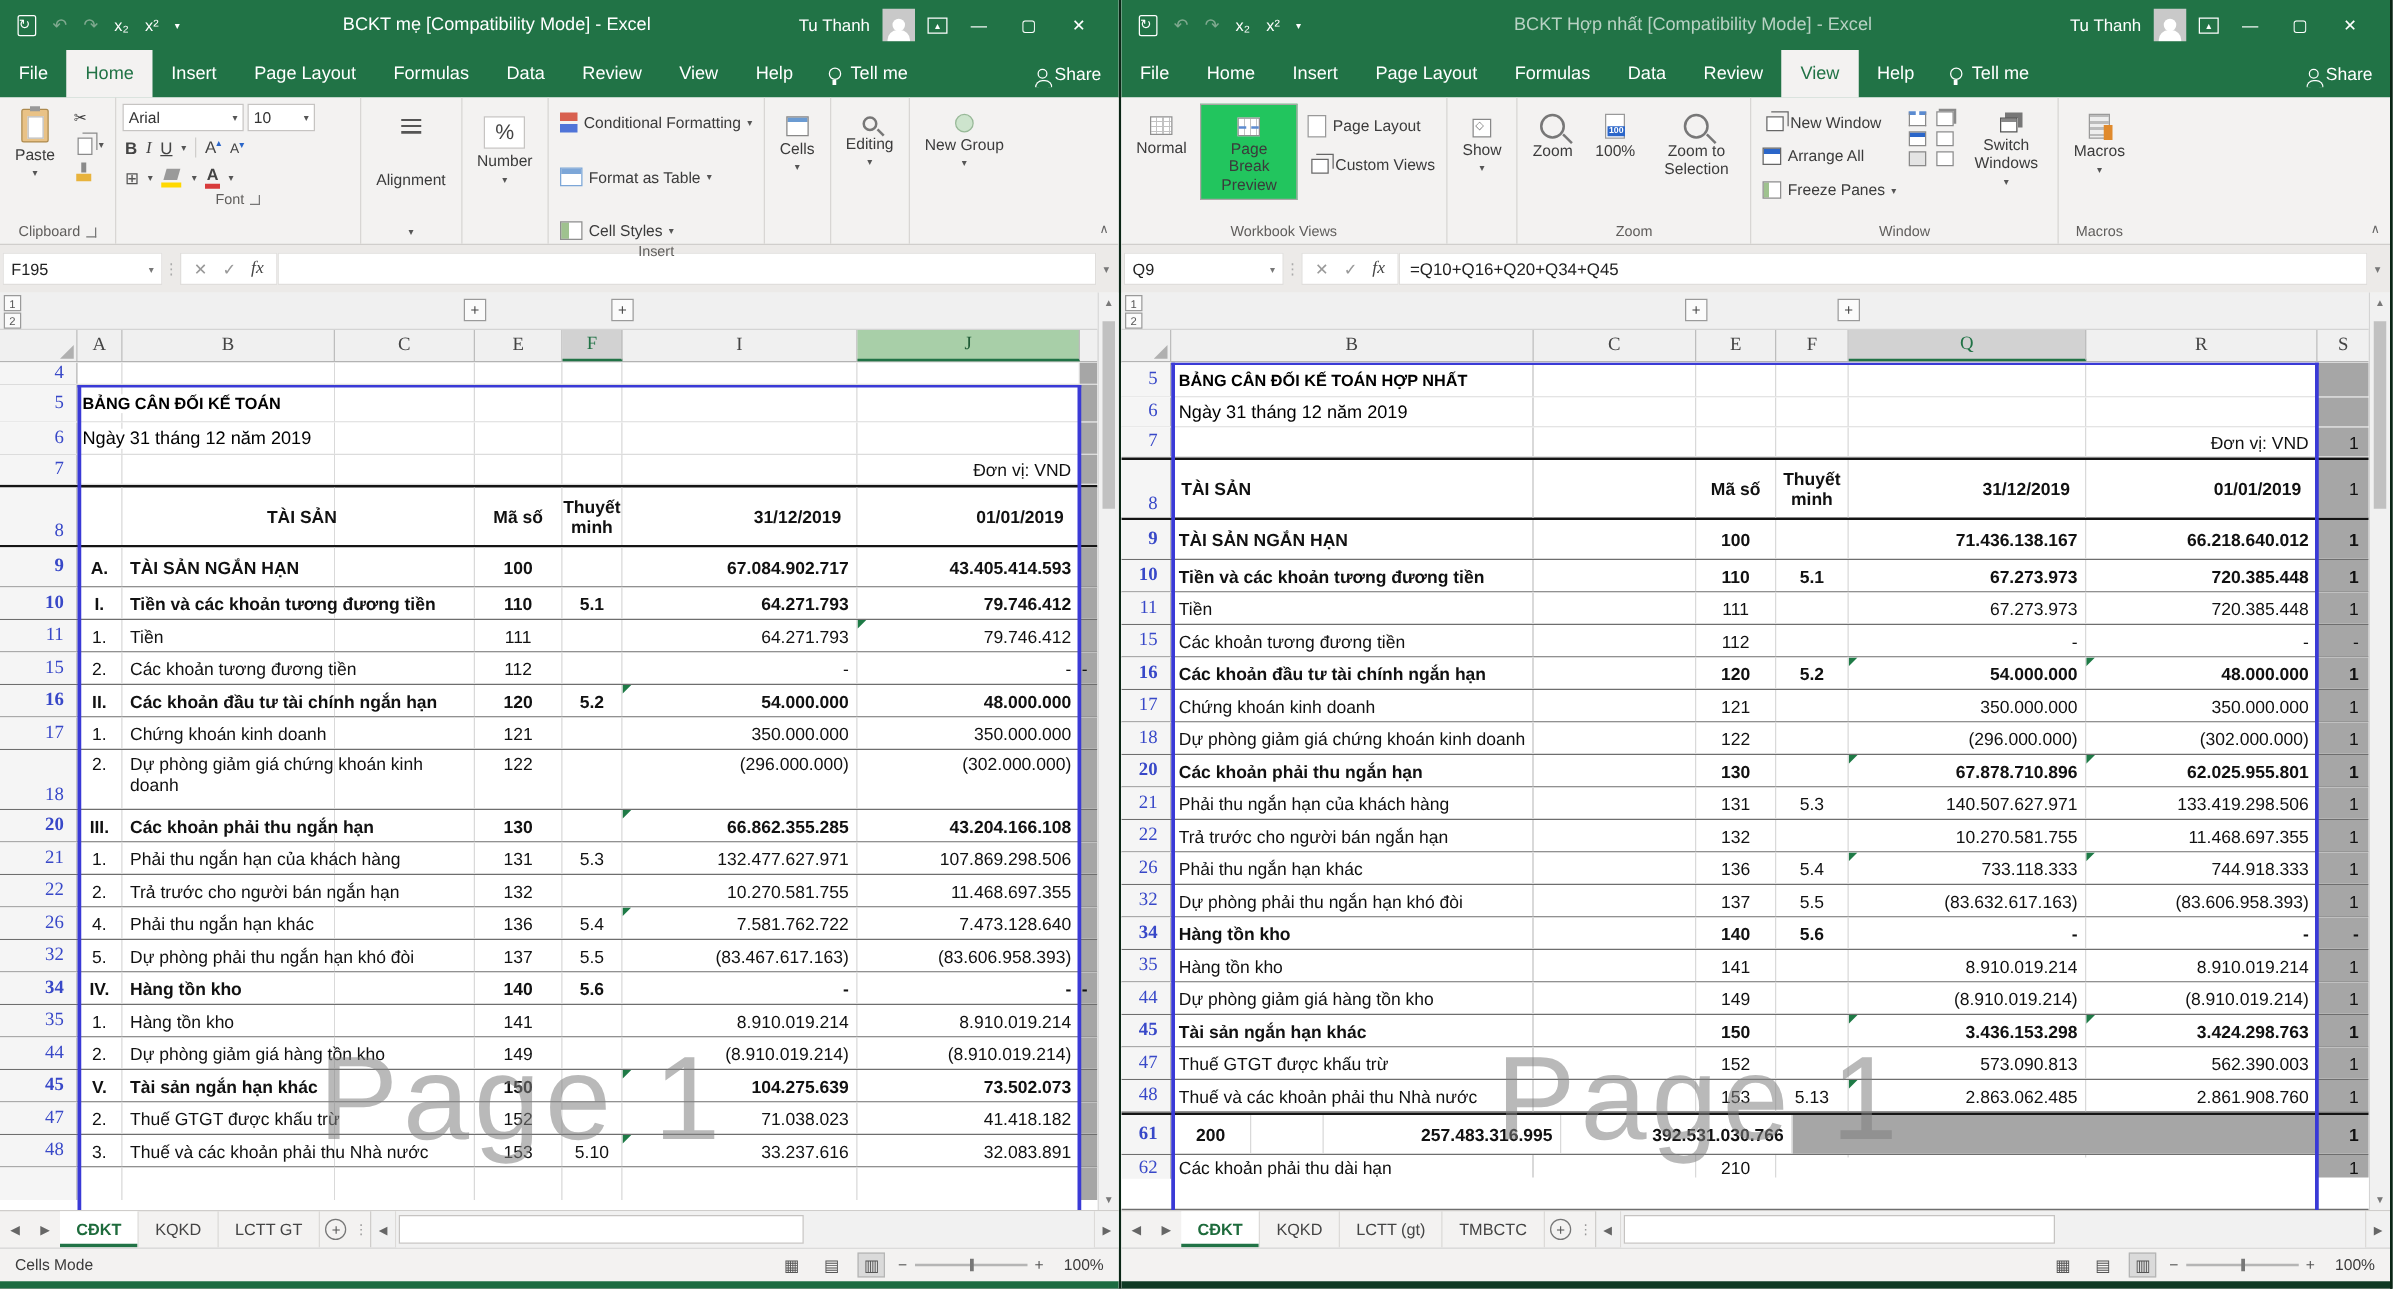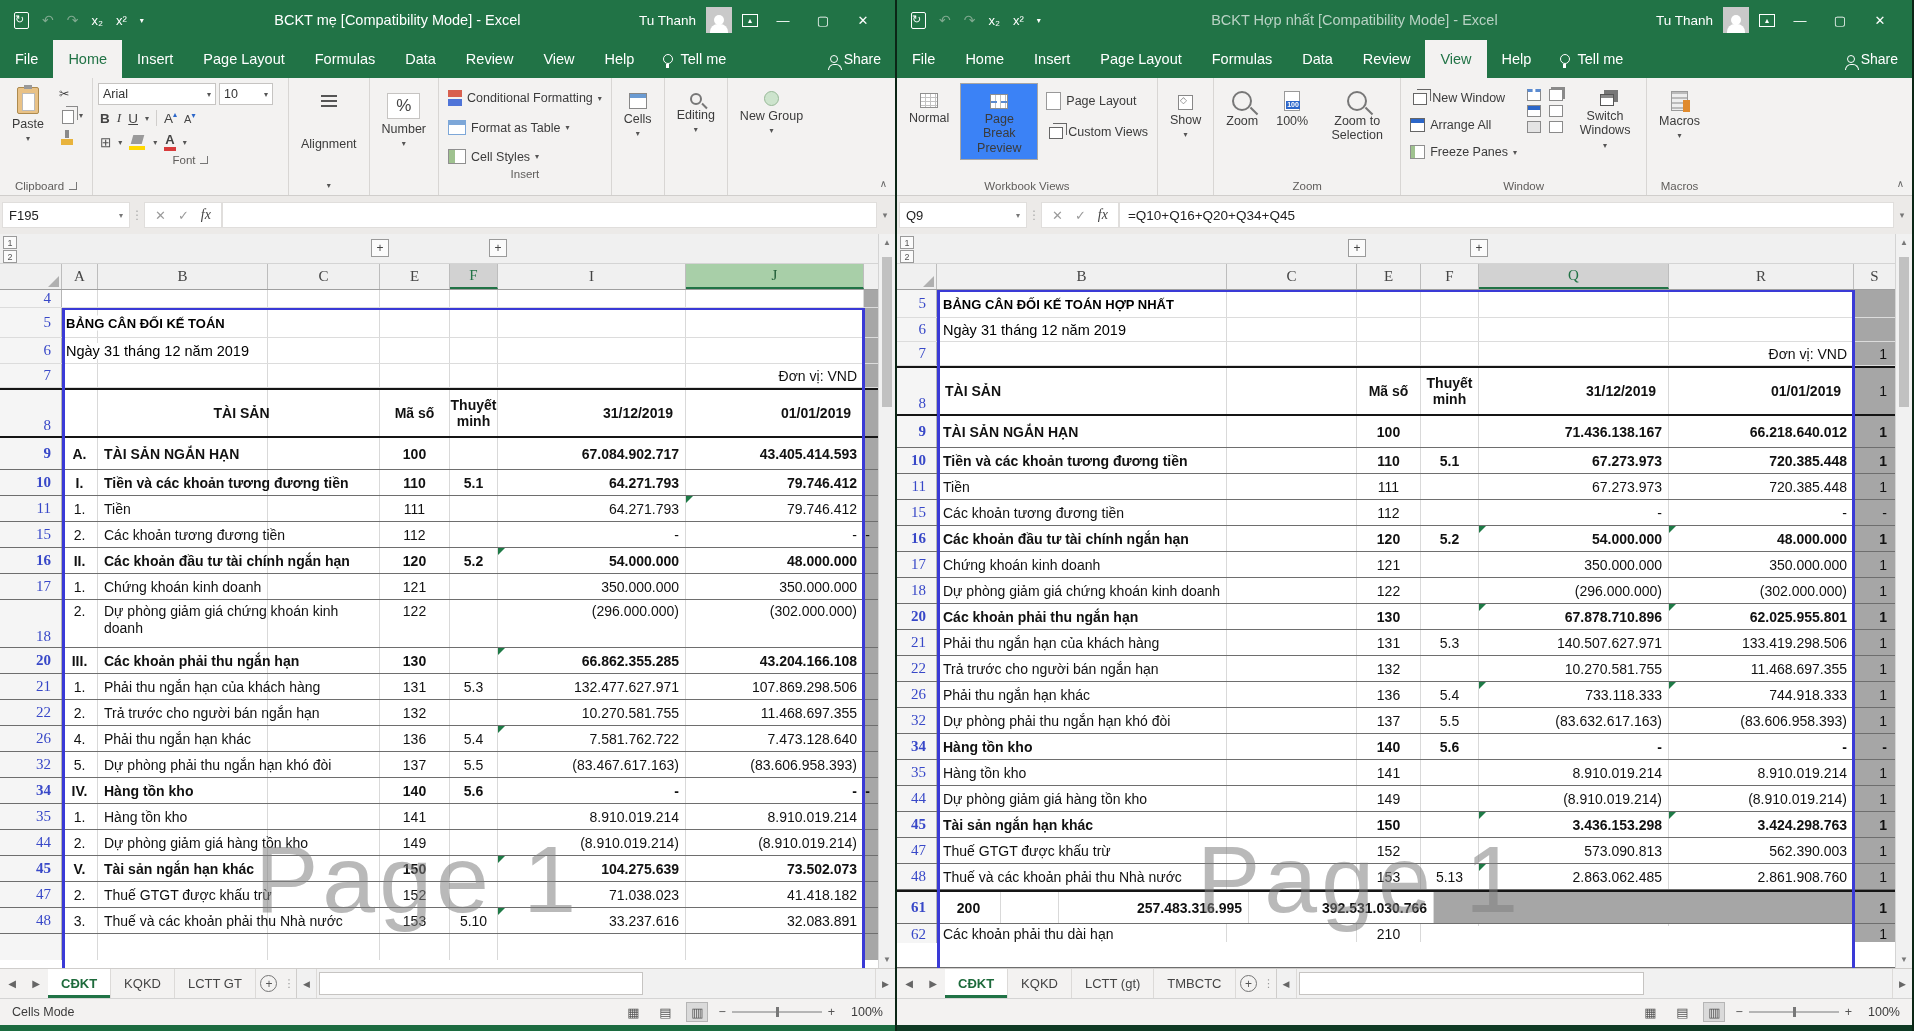--- a/index.html
+++ b/index.html
@@ -41,21 +41,21 @@
   .sperson::after { content:""; position:absolute; left:-3px; top:8px; width:12px; height:5px; border:1.5px solid #fff; border-bottom:none; border-radius:6px 6px 0 0; }
 
   
   .ribbon { height:118px; background:#f3f2f1; border-bottom:1px solid #d0cecc; display:flex; position:relative; flex:none; }
   .rgroup { display:flex; flex-direction:column; border-right:1px solid #d8d6d4; padding:5px 5px 0 5px; }
   .grow { display:flex; align-items:flex-start; gap:4px; flex:1; }
   .glabel { text-align:center; font-size:11.5px; color:#5f5d5b; padding:1px 2px 3px; display:flex; align-items:center; justify-content:center; gap:5px; }
   .launcher { width:8px; height:8px; border-right:1.5px solid #777; border-bottom:1.5px solid #777; display:inline-block; }
   .bigbtn { display:flex; flex-direction:column; align-items:center; justify-content:flex-start; gap:3px;
             font-size:12.5px; color:#3b3b3b; padding:4px 7px; text-align:center; line-height:1.15; }
-  .pressed { background:#3b82f6; border:1px solid #a8a6a4; }
+  .pressed { background:#22c55e; border:1px solid #a8a6a4; }
   .dda { font-size:8px; color:#555; }
   .sbtn { display:flex; align-items:center; gap:5px; font-size:12.5px; color:#3b3b3b; padding:3px 4px; }
   .vcol { display:flex; flex-direction:column; justify-content:flex-start; }
 
   
   .ic { display:inline-block; position:relative; flex:none; }
   .ic-paste { width:22px; height:27px; background:#e9c286; border:1px solid #ad8a4e; border-radius:2px; }
   .ic-paste::before { content:""; position:absolute; left:4px; top:5px; right:3px; bottom:2px; background:#fff; border:1px solid #bbb; }
   .ic-paste::after { content:""; position:absolute; left:6px; top:-3px; width:8px; height:4px; background:#999; }
   .ic-copy { width:12px; height:14px; border:1px solid #8a8a8a; background:#fff; margin:3px 0 0 3px; box-shadow:3px -3px 0 0 #f3f2f1, 4px -4px 0 0 #8a8a8a; }
@@ -277,21 +277,21 @@
         </div>
       </div>
       <div class="glabel">
           <span>Clipboard</span>
           <span class="launcher"></span>
         </div>
     </div>
     <div class="rgroup" style="width:196px;">
       <div class="vcol" style="gap:3px;">
         <div class="fontrow">
-          <span class="combo" style="width:118px;">
+          <span class="combo" style="width:97px;">
               <span>Arial</span>
               <span class="dda">▾</span>
             </span>
           <span class="combo" style="width:54px;">
               <span>10</span>
               <span class="dda">▾</span>
             </span>
         </div>
         <div class="fmtbtns">
           <b>B</b>
@@ -328,21 +328,21 @@
     <div class="rgroup">
       <div class="grow">
           <div class="bigbtn" style="padding-top:10px;">
         <span style="font-size:17px;color:#444;border:1px solid #c6c4c2;padding:2px 8px;background:#fff;">%</span>
         <span>Number</span>
             <span class="dda">▾</span>
       </div>
         </div>
     </div>
     <div class="rgroup">
-      <div class="vcol" style="gap:8px; padding-top:4px;">
+      <div class="vcol" style="gap:22px; padding-top:4px;">
         <div class="sbtn">
             <span class="ic ic-cf"></span>
             <span>Conditional Formatting</span>
             <span class="dda">▾</span>
           </div>
         <div class="sbtn">
             <span class="ic ic-fat"></span>
             <span>Format as Table</span>
             <span class="dda">▾</span>
           </div>

